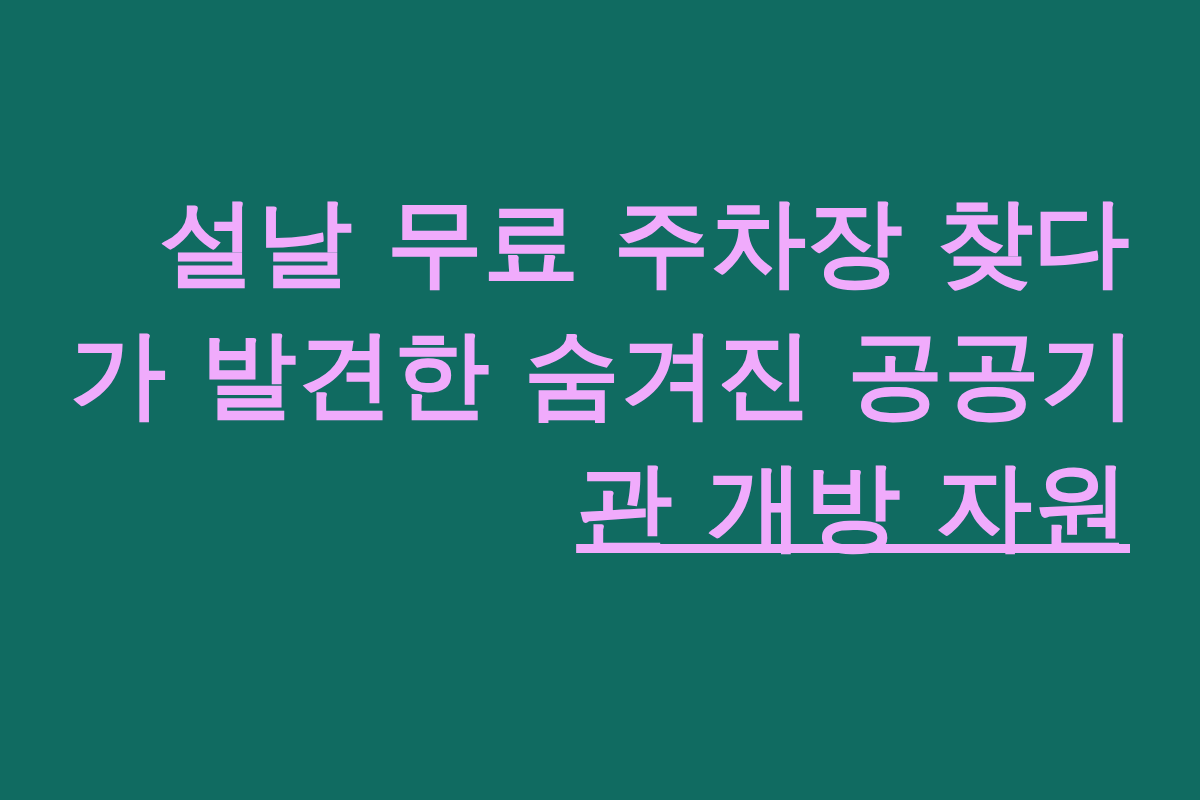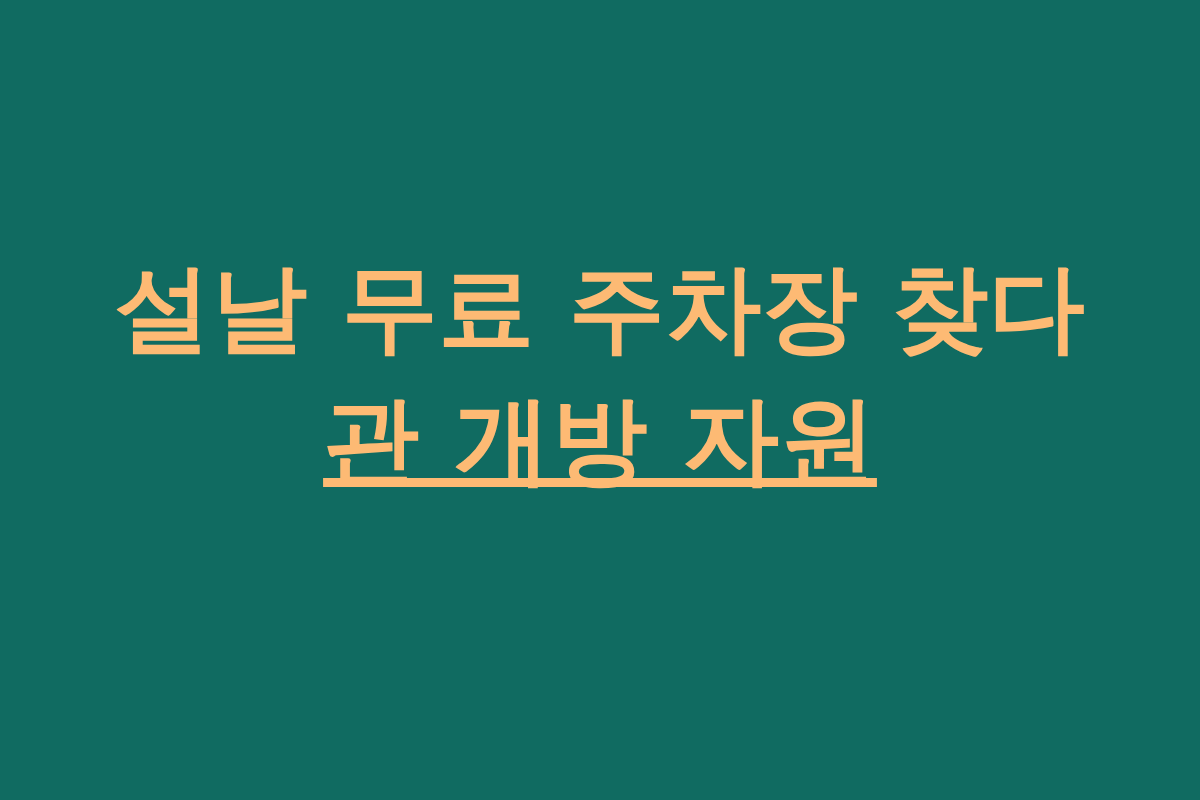--- a/index.html
+++ b/index.html
@@ -54,18 +54,19 @@
   #headline .line-3 {
     letter-spacing: 1px;
     text-decoration: underline;
   }
 </style>
 </head>
 <body>
 
 <div id="card" style="background: rgb(16, 107, 97);">
 
-  <h1 id="headline" style="color: #fdba74;">
+  <h1 id="headline" style="color: #f0abfc; text-align: right;">
     <span class="line line-1">설날 무료 주차장 찾다</span>
+    <span class="line line-2">가 발견한 숨겨진 공공기</span>
     <span class="line line-3">관 개방 자원</span>
   </h1>
 
 </div>
 
 </body></html>

